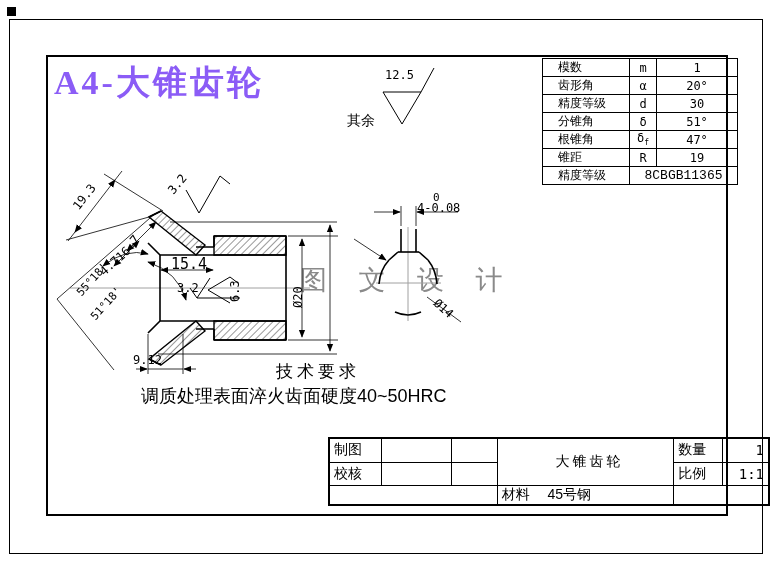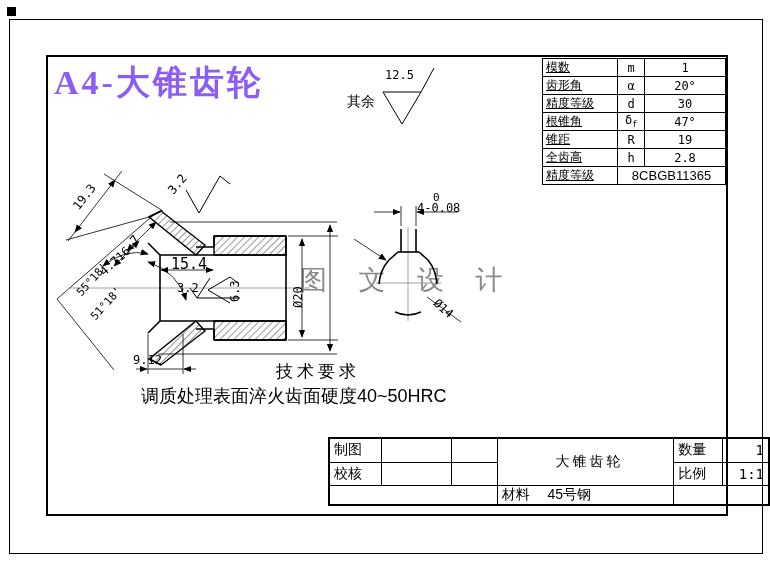--- a/index.html
+++ b/index.html
@@ -8,31 +8,31 @@
   .corner-square{position:absolute;left:7px;top:7px;width:9px;height:9px;background:#000;}
   .outer-border{position:absolute;left:9px;top:19px;width:752px;height:533px;border:1px solid #000;}
   .inner-frame{position:absolute;left:46px;top:55px;width:678px;height:457px;border:2px solid #000;}
   .stamp{position:absolute;left:54px;top:60px;font-size:34px;font-weight:bold;color:#8b5cf6;
          letter-spacing:3px;font-family:"Liberation Serif","DejaVu Serif",serif;white-space:nowrap;z-index:4;}
   .watermark{position:absolute;left:300px;top:262px;font-size:27px;color:#8a8a8a;letter-spacing:12px;
              z-index:1;white-space:nowrap;}
   svg.linework{position:absolute;left:0;top:0;z-index:2;}
   .dim{position:absolute;z-index:3;font-family:"DejaVu Sans Mono",monospace;font-size:12px;
        white-space:nowrap;transform-origin:left top;}
-  .cjk{font-family:"Liberation Sans",sans-serif;}
+  .cjk{font-family:"Liberation Sans",sans-serif;margin-top:19px;}
   .tech-title{position:absolute;left:238px;top:360px;width:160px;text-align:center;
               font-size:17px;letter-spacing:4px;z-index:3;}
   .tech-line{position:absolute;left:141px;top:384px;font-size:18px;z-index:3;white-space:nowrap;}
   
   .ptable{position:absolute;left:542px;top:58px;z-index:3;border-collapse:collapse;table-layout:fixed;}
   .ptable td{border:1px solid #000;height:16px;font-size:12px;padding:0;overflow:hidden;}
-  .ptable td.n{width:71px;padding-left:3px;text-decoration:underline;}
+  .ptable td.n{width:71px;padding-left:15px;}
   .ptable td.s{width:26px;text-align:center;font-family:"DejaVu Sans Mono",monospace;}
   .ptable td.v{width:80px;text-align:center;font-family:"DejaVu Sans Mono",monospace;}
-  .ptable td.acc{text-align:center;font-size:13px;font-family:Liberation Sans, sans-serif;margin-top:28px;}
+  .ptable td.acc{text-align:center;font-size:13px;font-family:Liberation Mono, monospace;margin-top:28px;}
   sub.small{font-size:8px;}
   
   .tblock{position:absolute;left:292px;top:437px;z-index:3;}
   .tblock table{border-collapse:collapse;table-layout:fixed;}
   .tblock td{border:1px solid #000;font-size:14px;padding:0 4px;overflow:hidden;}
   .tblock .outer{border:2px solid #000;margin-left:36px;}
   .r1{height:24px;} .r2{height:23px;} .r3{height:14px;}
   .c-part{text-align:center;letter-spacing:3px;}
   .num{text-align:right;font-family:"DejaVu Sans Mono",monospace;}
 </style>
@@ -166,33 +166,33 @@
           <td class="n">齿形角</td>
           <td class="s">α</td>
           <td class="v">20°</td>
         </tr>
     <tr>
           <td class="n">精度等级</td>
           <td class="s">d</td>
           <td class="v">30</td>
         </tr>
     <tr>
+          <td class="n">分锥角</td>
+          <td class="s">δ</td>
+          <td class="v">51°</td>
+        </tr>
+    <tr>
           <td class="n">根锥角</td>
           <td class="s"><span>δ</span><sub class="small">f</sub></td>
           <td class="v">47°</td>
         </tr>
     <tr>
           <td class="n">锥距</td>
           <td class="s">R</td>
           <td class="v">19</td>
-        </tr>
-    <tr>
-          <td class="n">全齿高</td>
-          <td class="s">h</td>
-          <td class="v">2.8</td>
         </tr>
     <tr>
           <td class="n">精度等级</td>
           <td class="acc" colspan="2">8CBGB11365</td>
         </tr>
   </tbody>
     </table>
 
   <div class="tblock">
     <table class="outer">

